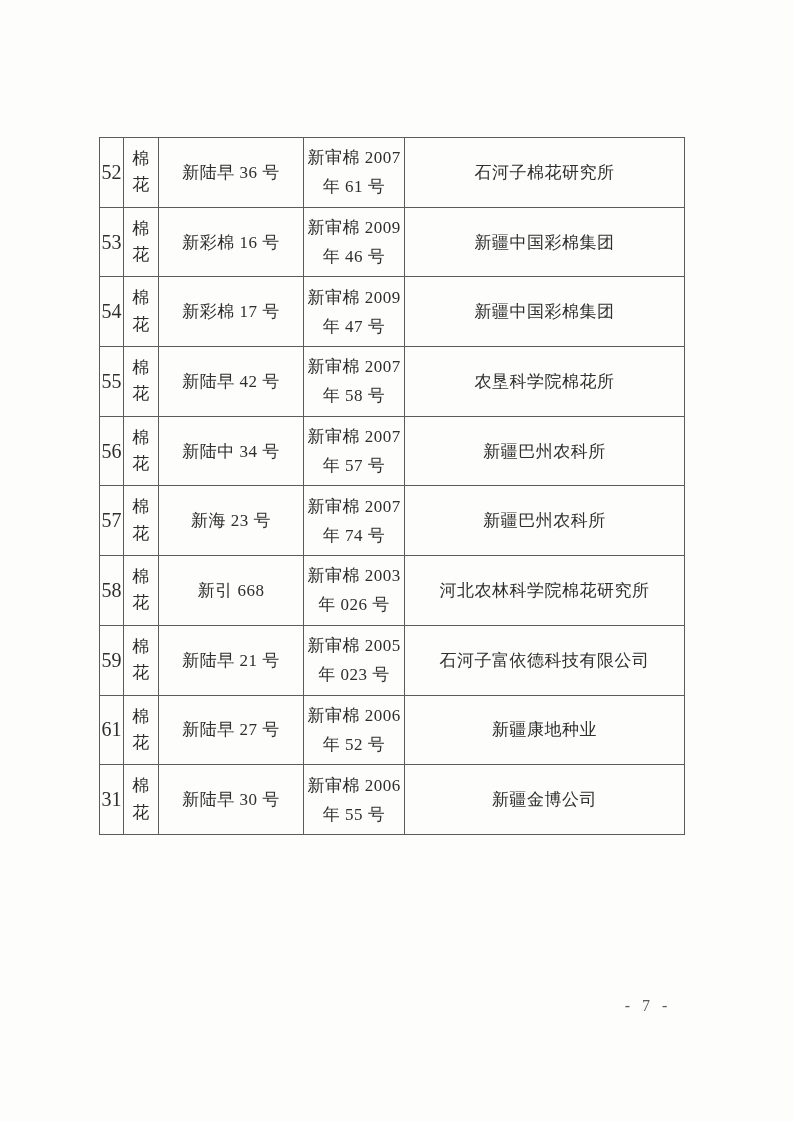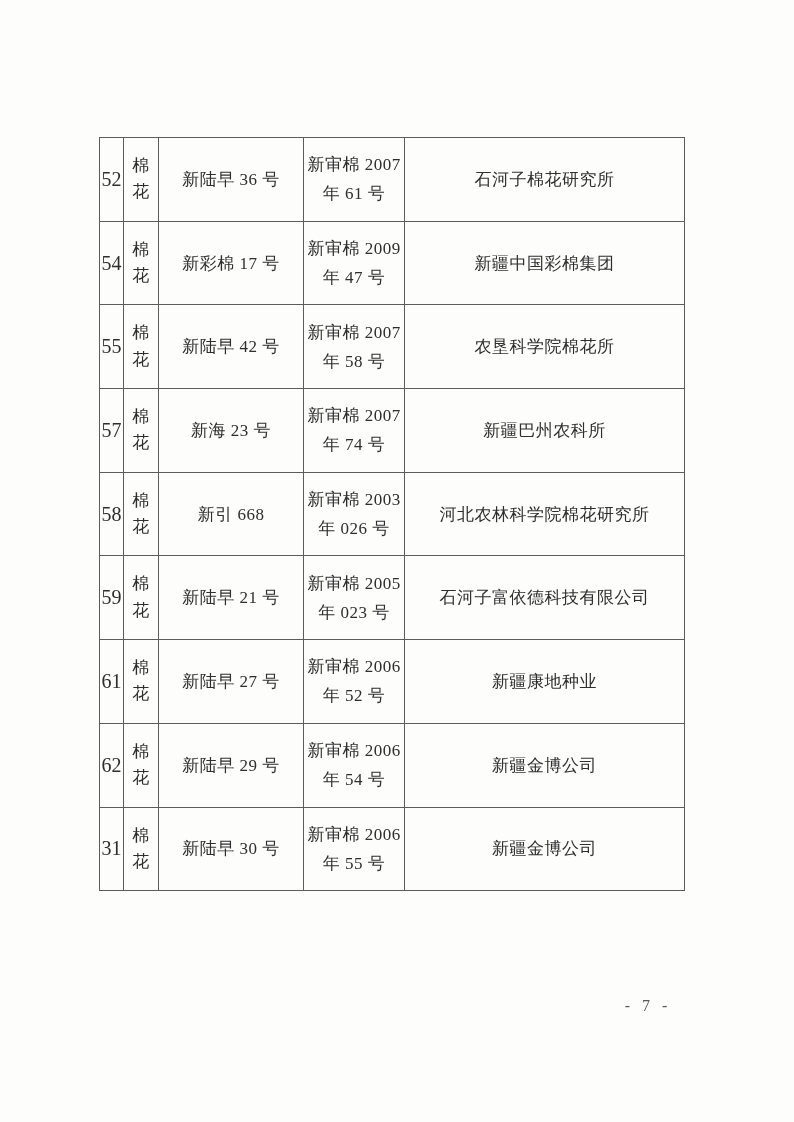--- a/index.html
+++ b/index.html
@@ -31,21 +31,21 @@
     font-size: 17px;
     padding: 0;
     letter-spacing: 0.5px;
   }
   td.cell-no {
     font-size: 20px;
     letter-spacing: 0;
   }
   .category-inner {
     width: 1.1em;
-    margin: 15px auto;
+    margin: 8px auto;
     line-height: 1.55;
     word-break: break-all;
   }
   .cert-line {
     line-height: 29px;
     white-space: nowrap;
   }
   .page-number {
     position: absolute;
     top: 997px;
@@ -75,20 +75,32 @@
       <div class="category-inner">棉花</div>
     </td>
     <td>新陆早 36 号</td>
     <td>
       <div class="cert-line">新审棉 2007</div>
       <div class="cert-line">年 61 号</div>
     </td>
     <td>石河子棉花研究所</td>
   </tr>
 
+  <tr>
+    <td class="cell-no">53</td>
+    <td>
+      <div class="category-inner">棉花</div>
+    </td>
+    <td>新彩棉 16 号</td>
+    <td>
+      <div class="cert-line">新审棉 2009</div>
+      <div class="cert-line">年 46 号</div>
+    </td>
+    <td>新疆中国彩棉集团</td>
+  </tr>
 
   <tr>
     <td class="cell-no">54</td>
     <td>
       <div class="category-inner">棉花</div>
     </td>
     <td>新彩棉 17 号</td>
     <td>
       <div class="cert-line">新审棉 2009</div>
       <div class="cert-line">年 47 号</div>
@@ -102,20 +114,32 @@
       <div class="category-inner">棉花</div>
     </td>
     <td>新陆早 42 号</td>
     <td>
       <div class="cert-line">新审棉 2007</div>
       <div class="cert-line">年 58 号</div>
     </td>
     <td>农垦科学院棉花所</td>
   </tr>
 
+  <tr>
+    <td class="cell-no">56</td>
+    <td>
+      <div class="category-inner">棉花</div>
+    </td>
+    <td>新陆中 34 号</td>
+    <td>
+      <div class="cert-line">新审棉 2007</div>
+      <div class="cert-line">年 57 号</div>
+    </td>
+    <td>新疆巴州农科所</td>
+  </tr>
 
   <tr>
     <td class="cell-no">57</td>
     <td>
       <div class="category-inner">棉花</div>
     </td>
     <td>新海 23 号</td>
     <td>
       <div class="cert-line">新审棉 2007</div>
       <div class="cert-line">年 74 号</div>
@@ -156,32 +180,20 @@
       <div class="category-inner">棉花</div>
     </td>
     <td>新陆早 27 号</td>
     <td>
       <div class="cert-line">新审棉 2006</div>
       <div class="cert-line">年 52 号</div>
     </td>
     <td>新疆康地种业</td>
   </tr>
 
-  <tr>
-    <td class="cell-no">62</td>
-    <td>
-      <div class="category-inner">棉花</div>
-    </td>
-    <td>新陆早 29 号</td>
-    <td>
-      <div class="cert-line">新审棉 2006</div>
-      <div class="cert-line">年 54 号</div>
-    </td>
-    <td>新疆金博公司</td>
-  </tr>
 
   <tr>
     <td class="cell-no">31</td>
     <td>
       <div class="category-inner">棉花</div>
     </td>
     <td>新陆早 30 号</td>
     <td>
       <div class="cert-line">新审棉 2006</div>
       <div class="cert-line">年 55 号</div>

